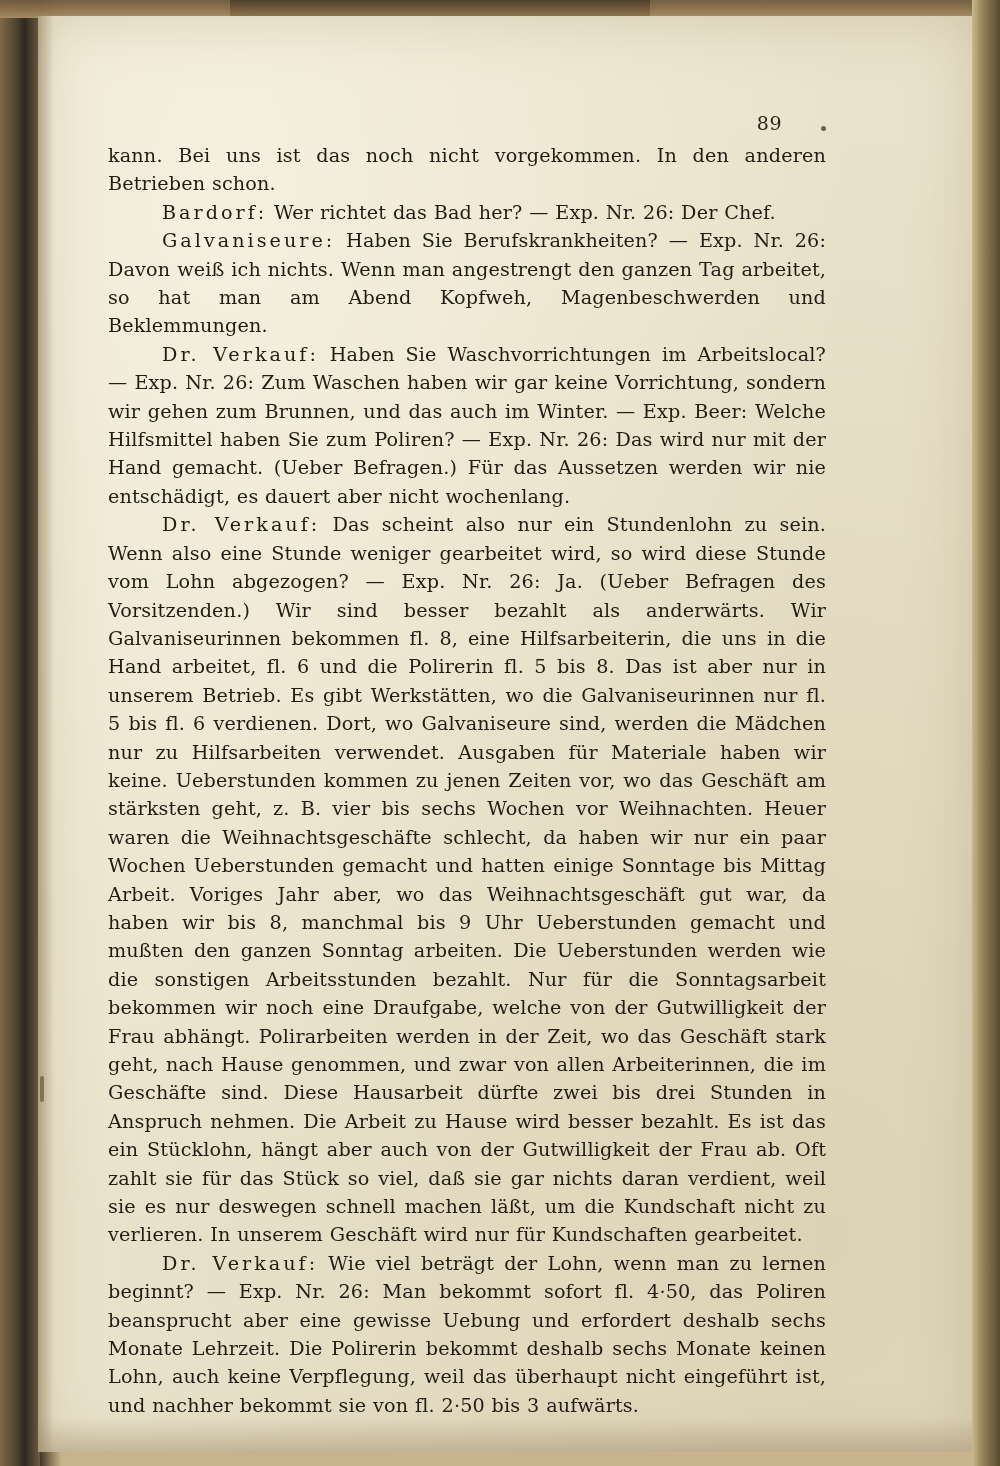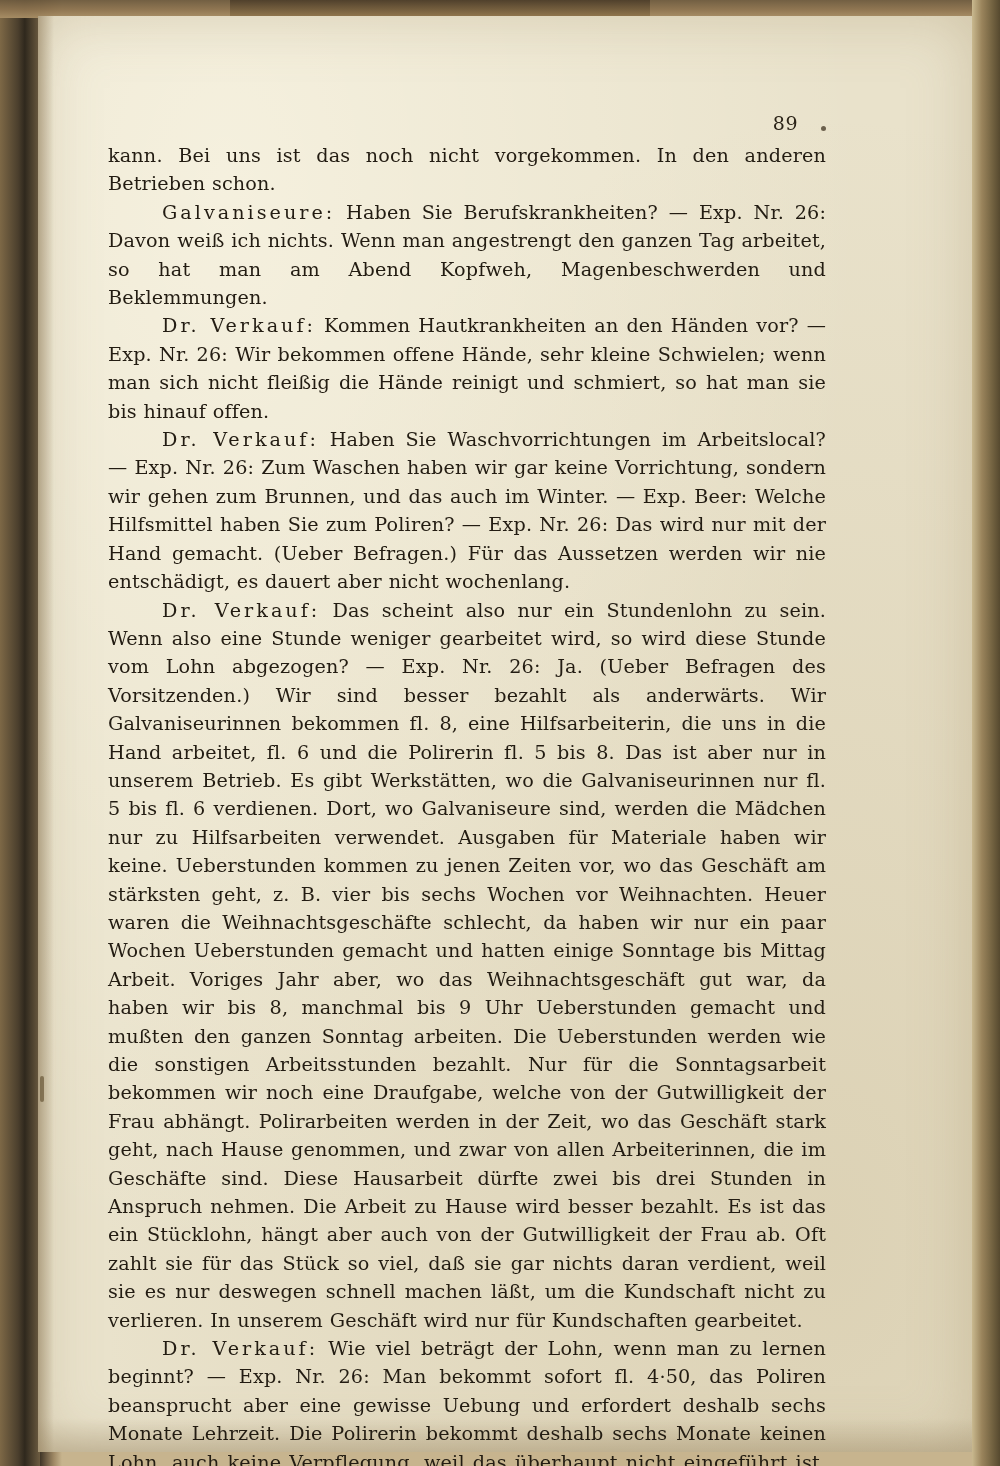--- a/index.html
+++ b/index.html
@@ -86,21 +86,21 @@
     left: 70px;
     top: 96px;
     width: 718px;
   }
   .pageno-row {
     position: relative;
     height: 30px;
   }
   .pageno {
     position: absolute;
-    right: 28px;
+    right: 44px;
     top: 0;
     font-size: 19px;
     color: #2c2418;
     letter-spacing: .5px;
   }
   .pageno-dot {
     position: absolute;
     right: 0;
     top: 14px;
     width: 5px; height: 5px;
@@ -149,21 +149,21 @@
     <div class="edge-mark" style="top:1060px"></div>
     <div class="bottom-shadow"></div>
 
     <div id="content" class="ink">
       <div class="pageno-row">
         <div class="pageno">89</div>
         <div class="pageno-dot"></div>
       </div>
 
       <p>kann. Bei uns ist das noch nicht vorgekommen. In den anderen Betrieben schon.</p>
+      <p class="indent"><span class="spk">Bardorf:</span> Wer richtet das Bad her? — Exp. Nr. 26: Der Chef.</p>
       <p class="indent"><span class="spk">Galvaniseure:</span> Haben Sie Berufskrankheiten? — Exp. Nr. 26: Davon weiß ich nichts. Wenn man angestrengt den ganzen Tag arbeitet, so hat man am Abend Kopfweh, Magenbeschwerden und Beklemmungen.</p>
-      <p class="indent"><span class="spk">Dr. Verkauf:</span> Kommen Hautkrankheiten an den Händen vor? — Exp. Nr. 26: Wir bekommen offene Hände, sehr kleine Schwielen; wenn man sich nicht fleißig die Hände reinigt und schmiert, so hat man sie bis hinauf offen.</p>
       <p class="indent"><span class="spk">Dr. Verkauf:</span> Haben Sie Waschvorrichtungen im Arbeitslocal? — Exp. Nr. 26: Zum Waschen haben wir gar keine Vorrichtung, sondern wir gehen zum Brunnen, und das auch im Winter. — Exp. Beer: Welche Hilfsmittel haben Sie zum Poliren? — Exp. Nr. 26: Das wird nur mit der Hand gemacht. (Ueber Befragen.) Für das Aussetzen werden wir nie entschädigt, es dauert aber nicht wochenlang.</p>
       <p class="indent"><span class="spk">Dr. Verkauf:</span> Das scheint also nur ein Stundenlohn zu sein. Wenn also eine Stunde weniger gearbeitet wird, so wird diese Stunde vom Lohn abgezogen? — Exp. Nr. 26: Ja. (Ueber Befragen des Vorsitzenden.) Wir sind besser bezahlt als anderwärts. Wir Galvaniseurinnen bekommen fl. 8, eine Hilfsarbeiterin, die uns in die Hand arbeitet, fl. 6 und die Polirerin fl. 5 bis 8. Das ist aber nur in unserem Betrieb. Es gibt Werkstätten, wo die Galvaniseurinnen nur fl. 5 bis fl. 6 verdienen. Dort, wo Galvaniseure sind, werden die Mädchen nur zu Hilfsarbeiten verwendet. Ausgaben für Materiale haben wir keine. Ueberstunden kommen zu jenen Zeiten vor, wo das Geschäft am stärksten geht, z. B. vier bis sechs Wochen vor Weihnachten. Heuer waren die Weihnachtsgeschäfte schlecht, da haben wir nur ein paar Wochen Ueberstunden gemacht und hatten einige Sonntage bis Mittag Arbeit. Voriges Jahr aber, wo das Weihnachtsgeschäft gut war, da haben wir bis 8, manchmal bis 9 Uhr Ueberstunden gemacht und mußten den ganzen Sonntag arbeiten. Die Ueberstunden werden wie die sonstigen Arbeitsstunden bezahlt. Nur für die Sonntagsarbeit bekommen wir noch eine Draufgabe, welche von der Gutwilligkeit der Frau abhängt. Polirarbeiten werden in der Zeit, wo das Geschäft stark geht, nach Hause genommen, und zwar von allen Arbeiterinnen, die im Geschäfte sind. Diese Hausarbeit dürfte zwei bis drei Stunden in Anspruch nehmen. Die Arbeit zu Hause wird besser bezahlt. Es ist das ein Stücklohn, hängt aber auch von der Gutwilligkeit der Frau ab. Oft zahlt sie für das Stück so viel, daß sie gar nichts daran verdient, weil sie es nur deswegen schnell machen läßt, um die Kundschaft nicht zu verlieren. In unserem Geschäft wird nur für Kundschaften gearbeitet.</p>
       <p class="indent"><span class="spk">Dr. Verkauf:</span> Wie viel beträgt der Lohn, wenn man zu lernen beginnt? — Exp. Nr. 26: Man bekommt sofort fl. 4·50, das Poliren beansprucht aber eine gewisse Uebung und erfordert deshalb sechs Monate Lehrzeit. Die Polirerin bekommt deshalb sechs Monate keinen Lohn, auch keine Verpflegung, weil das überhaupt nicht eingeführt ist, und nachher bekommt sie von fl. 2·50 bis 3 aufwärts.</p>
 
     </div>
   </div>
 </div>
 
 </body></html>

